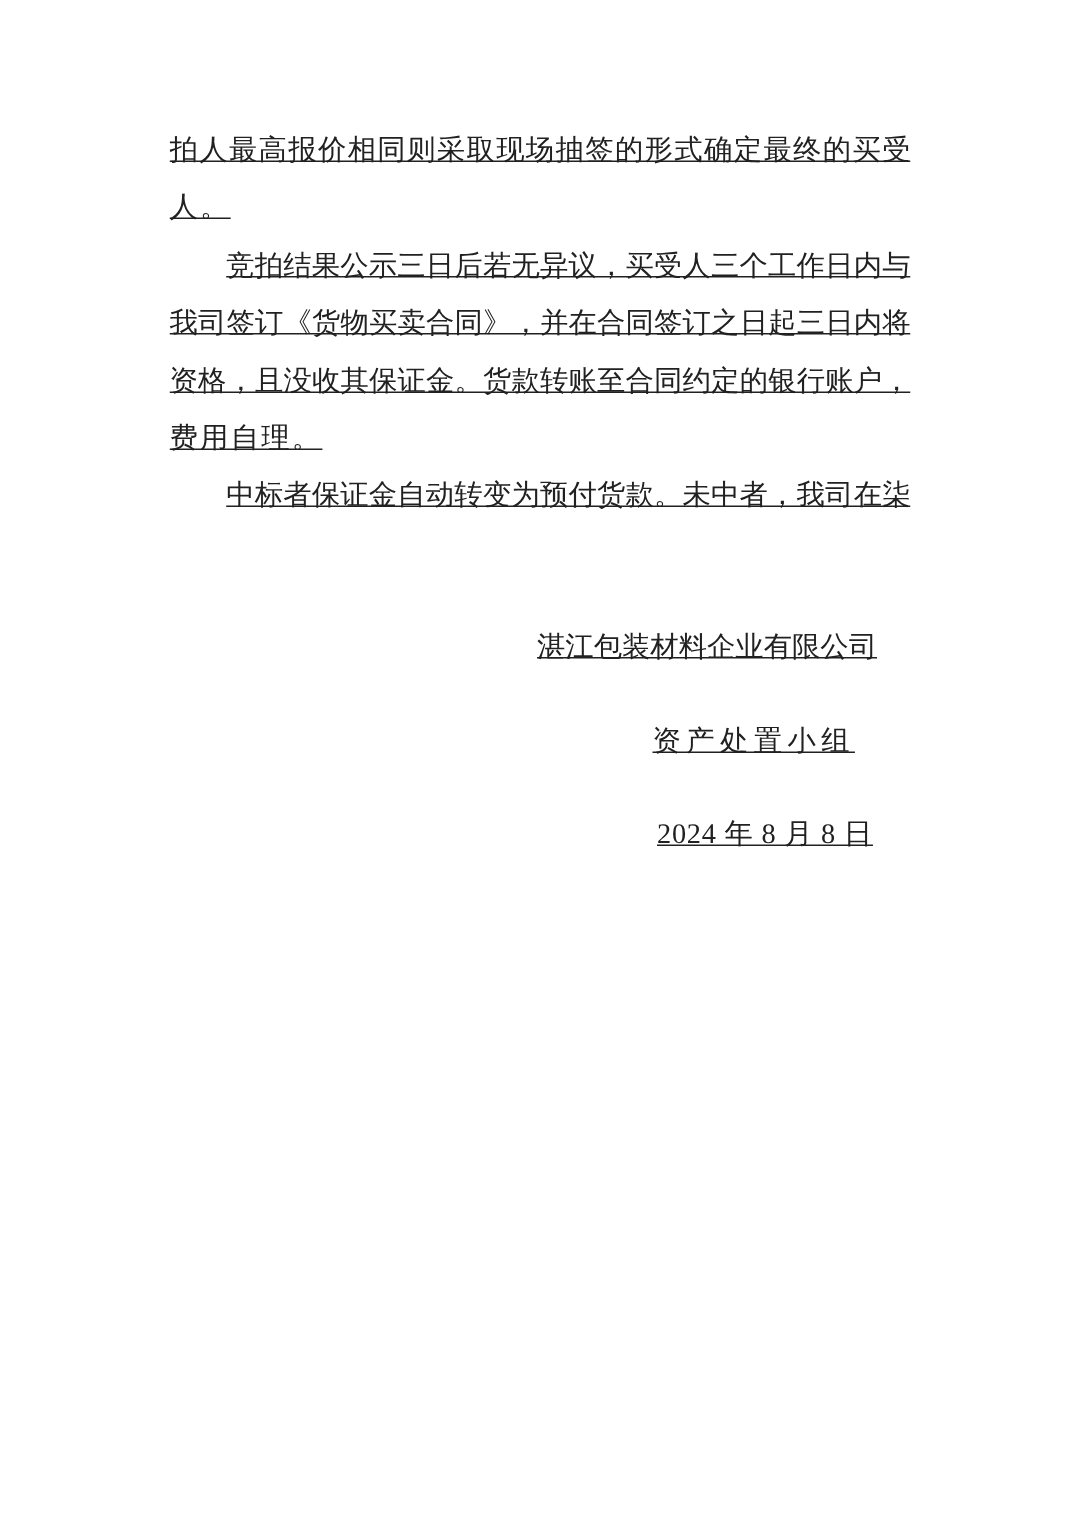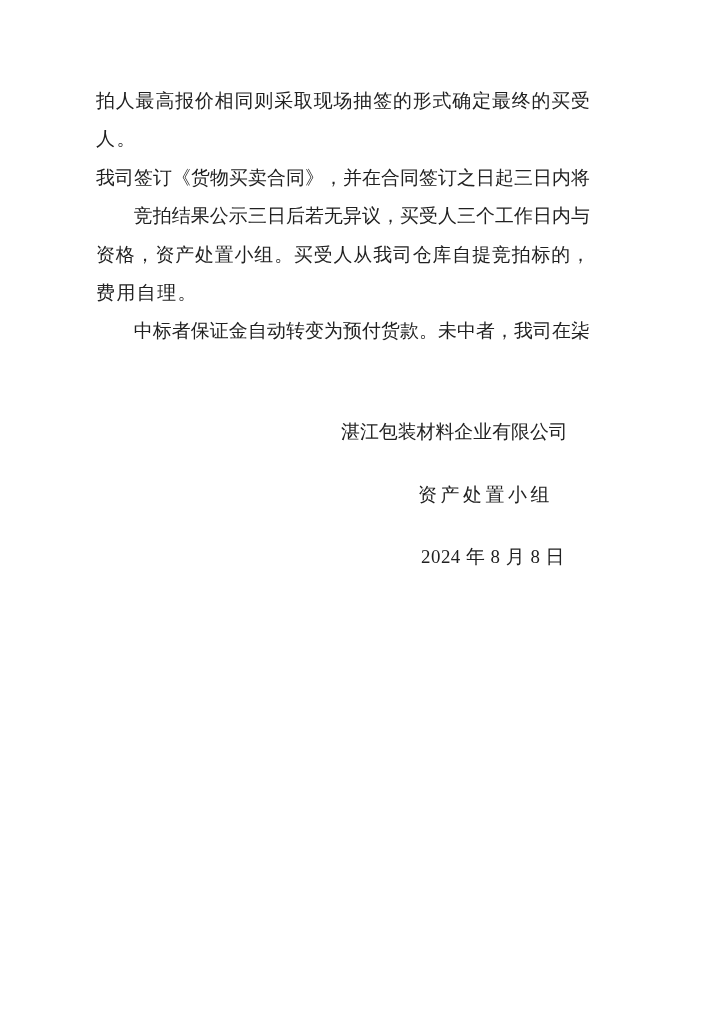--- a/index.html
+++ b/index.html
@@ -11,25 +11,26 @@
     position: relative;
     width: 720px;
     height: 1018px;
     background: #ffffff;
     overflow: hidden;
     font-family: "Liberation Serif", "DejaVu Serif", serif;
     color: #212121;
   }
   .content {
     position: absolute;
-    left: 96px;
+    left: 113px;
     top: 82px;
     width: 494px;
     font-size: 18.9px;
     line-height: 38.4px;
+    text-decoration: underline;
   }
   .ln {
     width: 494px;
     height: 38.4px;
     box-sizing: border-box;
     white-space: normal;
     overflow: hidden;
   }
   
   .j {
@@ -61,23 +62,23 @@
 </style>
 </head>
 <body>
 
 <div class="page">
   <div class="content">
 
     <div class="ln j">拍人最高报价相同则采取现场抽签的形式确定最终的买受</div>
     <div class="ln last">人。</div>
 
+    <div class="ln j ind">竞拍结果公示三日后若无异议，买受人三个工作日内与</div>
     <div class="ln j">我司签订《货物买卖合同》，并在合同签订之日起三日内将</div>
-    <div class="ln j ind">竞拍结果公示三日后若无异议，买受人三个工作日内与</div>
-    <div class="ln j">资格，资产处置小组。买受人从我司仓库自提竞拍标的，</div>
+    <div class="ln j">资格，且没收其保证金。货款转账至合同约定的银行账户，</div>
     <div class="ln last">费用自理。</div>
 
     <div class="ln j ind">中标者保证金自动转变为预付货款。未中者，我司在柒</div>
 
     <div class="spacer"></div>
 
     <div class="sig sig-company">湛江包装材料企业有限公司</div>
     <div class="sig sig-team">资产处置小组</div>
     <div class="sig sig-date">2024 年 8 月 8 日</div>
 

